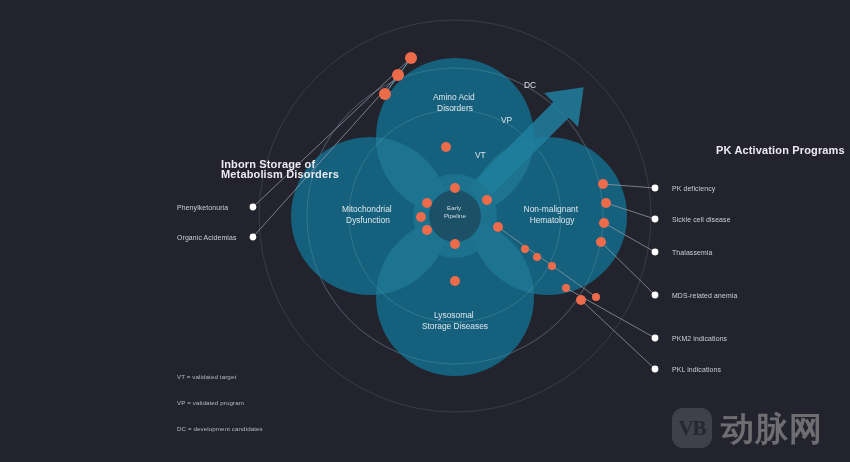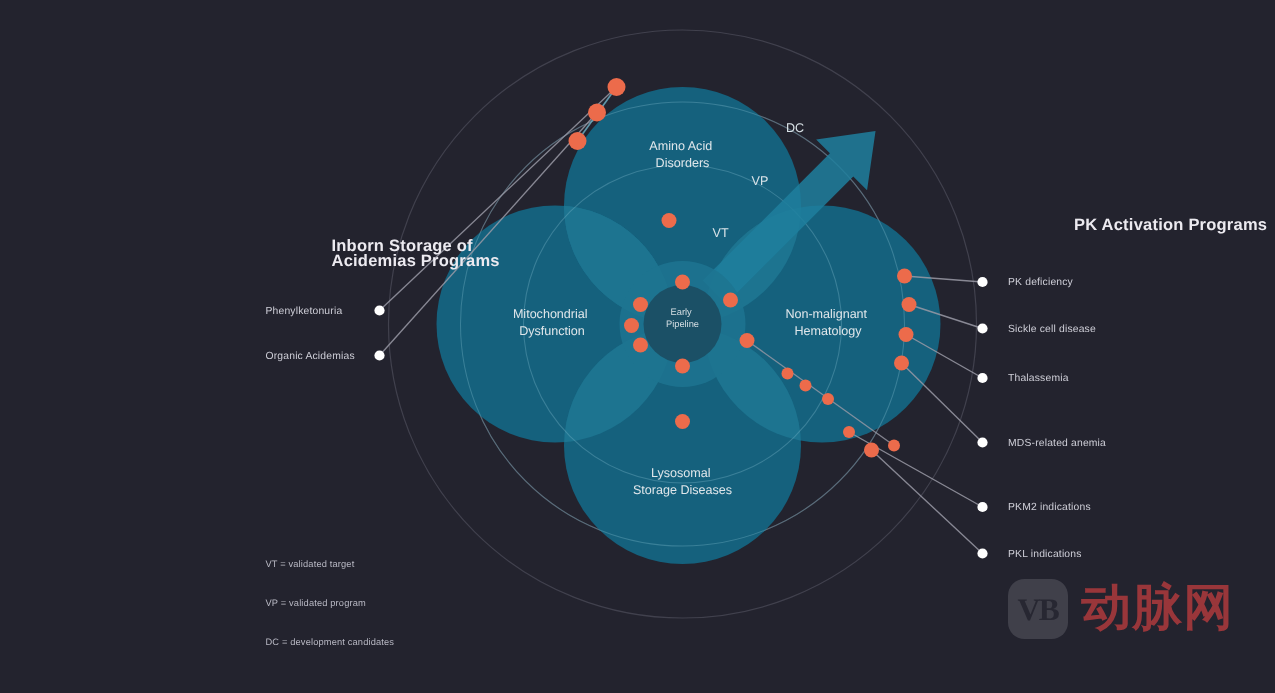--- a/index.html
+++ b/index.html
@@ -19,27 +19,27 @@
   .legend{font-size:6.2px;color:#b9b9c4;line-height:8.6px;letter-spacing:.1px;}
 
   #hdr-left{left:177px;top:160px;}
   #hdr-right{left:672px;top:146px;}
   #legend-block{left:177px;top:356px;}
 
   .leaf-left{left:177px;}
   .leaf-right{left:672px;}
 
   
-  #watermark{position:absolute;left:672px;top:386px;display:flex;align-items:center;gap:9px;opacity:.58;}
+  #watermark{position:absolute;left:672px;top:408px;display:flex;align-items:center;gap:9px;opacity:.58;}
   #wm-badge{width:40px;height:40px;border-radius:11px;background:#55555f;
             display:flex;align-items:center;justify-content:center;
             font-family:"Liberation Serif","DejaVu Serif",serif;
             font-size:21px;font-weight:bold;color:#2b2b35;letter-spacing:-1px;}
-  #wm-text{font-size:33px;font-weight:bold;color:#ef4444;letter-spacing:1px;
-           font-family:Liberation Serif, serif;line-height:1;}
+  #wm-text{font-size:33px;font-weight:bold;color:#a3a3a3;letter-spacing:1px;
+           font-family:Liberation Sans, sans-serif;line-height:1;}
 </style>
 </head>
 <body>
 
 <div id="stage">
 
   <svg class="diagram" viewBox="0 0 850 462">
     <defs>
       <clipPath id="clip-all">
         <circle cx="455" cy="137" r="79"></circle>
@@ -186,21 +186,21 @@
       <tspan x="455" dy="8">Pipeline</tspan>
     </text>
 
     <g fill="#dbe4e9" font-family="Liberation Sans, sans-serif" font-size="8.4">
       <text x="475" y="158">VT</text>
       <text x="501" y="123">VP</text>
       <text x="524" y="88">DC</text>
     </g>
   </svg>
 
-  <div class="txt hdr" id="hdr-left"><span>Inborn Storage of</span><br><span>Acidemias Programs</span></div>
+  <div class="txt hdr" id="hdr-left"><span>Inborn Storage of</span><br><span>Metabolism Disorders</span></div>
   <div class="txt leaf leaf-left" style="top:204px">Phenylketonuria</div>
   <div class="txt leaf leaf-left" style="top:234px">Organic Acidemias</div>
 
   <div class="txt hdr" id="hdr-right">PK Activation Programs</div>
   <div class="txt leaf leaf-right" style="top:185px">PK deficiency</div>
   <div class="txt leaf leaf-right" style="top:216px">Sickle cell disease</div>
   <div class="txt leaf leaf-right" style="top:249px">Thalassemia</div>
   <div class="txt leaf leaf-right" style="top:292px">MDS-related anemia</div>
   <div class="txt leaf leaf-right" style="top:335px">PKM2 indications</div>
   <div class="txt leaf leaf-right" style="top:366px">PKL indications</div>

